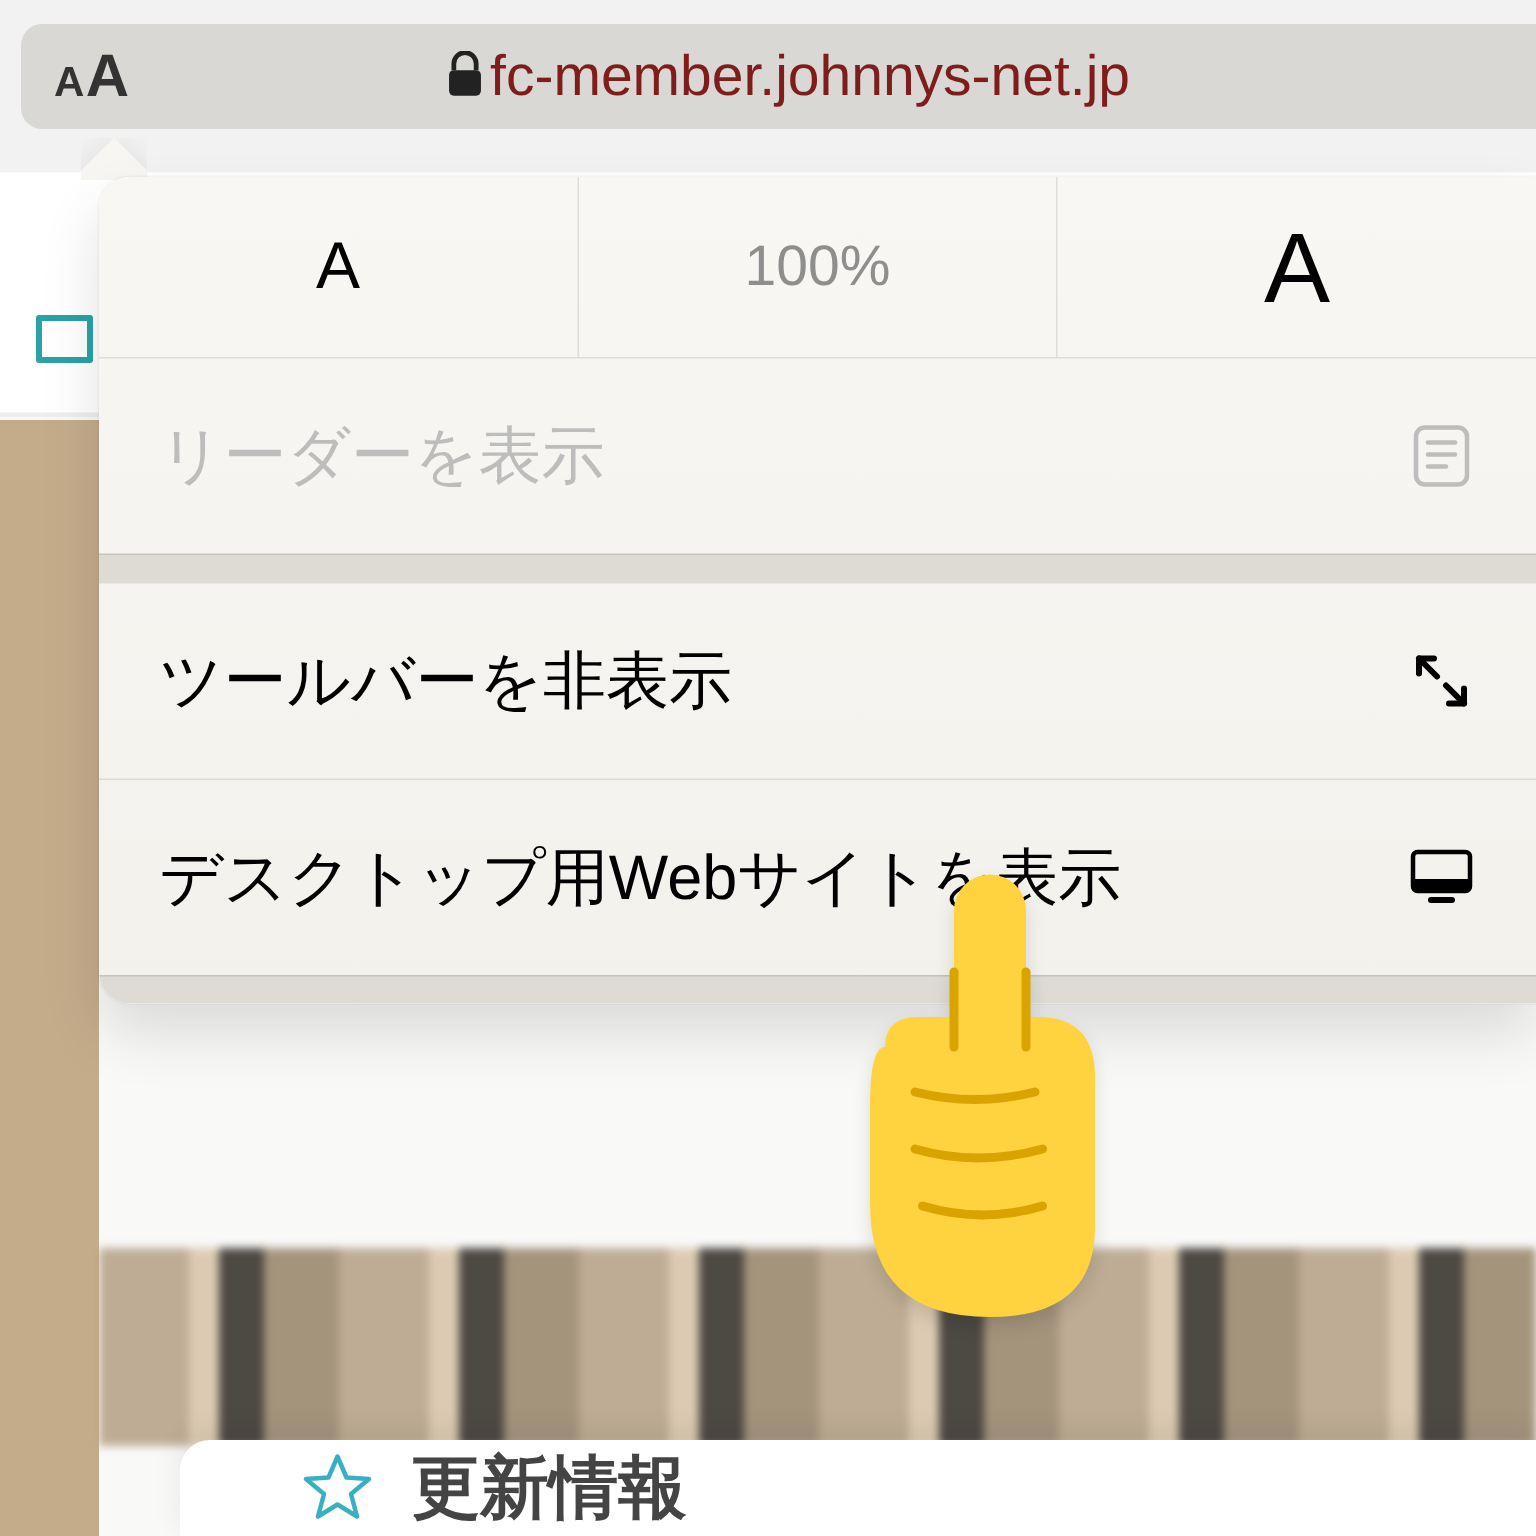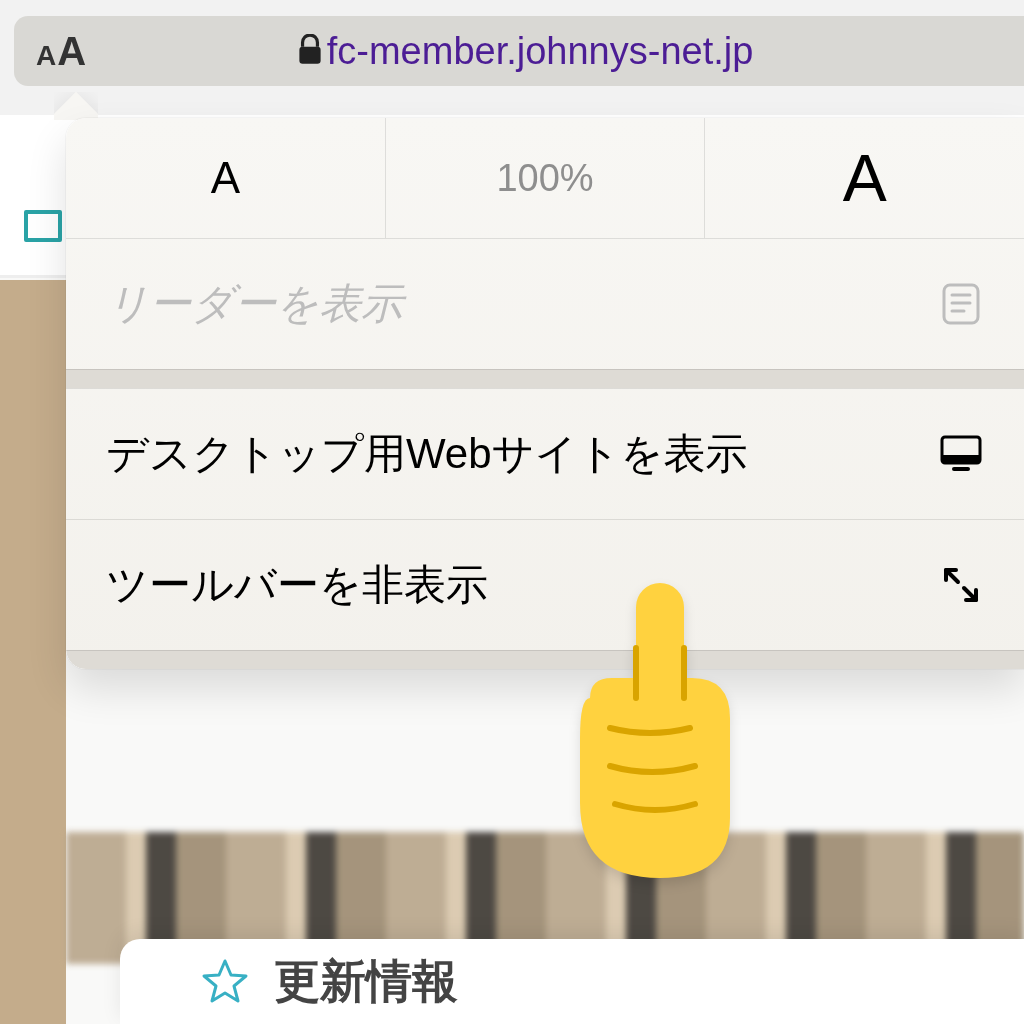--- a/index.html
+++ b/index.html
@@ -44,21 +44,21 @@
     font-weight: 600;
   }
 
   .lock-address {
     flex: 1;
     display: flex;
     align-items: center;
     justify-content: center;
     gap: 4px;
     font-size: 38px;
-    color: #4c1d95;
+    color: #7f1d1d;
     padding-right: 60px;
   }
   .lock-icon svg {
     width: 26px;
     height: 34px;
     display: block;
   }
 
   
   .page-bg {
@@ -107,21 +107,21 @@
     );
     filter: blur(3px);
     opacity: 0.9;
   }
 
   .bottom-card {
     position: absolute;
     left: 120px;
     right: 0;
     bottom: 0;
-    height: 85px;
+    height: 64px;
     background: #fff;
     border-radius: 20px 0 0 0;
     box-shadow: 0 -6px 20px rgba(0,0,0,0.08);
     display: flex;
     align-items: center;
     gap: 24px;
     padding-left: 80px;
   }
   .bottom-card .star svg {
     width: 50px;
@@ -203,21 +203,20 @@
     align-items: center;
     justify-content: space-between;
     height: 130px;
     padding: 0 40px;
     border-top: 1px solid rgba(0,0,0,0.10);
     font-size: 42px;
     color: #000;
   }
   .row.disabled {
     color: #bdbdbd;
-    font-style: italic;
   }
   .row .right-icon {
     color: #000;
     display: flex;
     align-items: center;
   }
   .row.disabled .right-icon { color: #bdbdbd; }
 
   .section-sep {
     height: 18px;
@@ -301,44 +300,44 @@
           <line x1="14" y1="14" x2="32" y2="14" stroke="currentColor" stroke-width="3" stroke-linecap="round"></line>
           <line x1="14" y1="22" x2="32" y2="22" stroke="currentColor" stroke-width="3" stroke-linecap="round"></line>
           <line x1="14" y1="30" x2="26" y2="30" stroke="currentColor" stroke-width="3" stroke-linecap="round"></line>
         </svg>
       </span>
     </div>
 
     <div class="section-sep"></div>
 
     <div class="row">
-      <span>デスクトップ用Webサイトを表示</span>
-      <span class="right-icon monitor-icon">
-        <svg viewBox="0 0 46 46">
-          <rect x="4" y="6" width="38" height="26" rx="3" fill="none" stroke="currentColor" stroke-width="3"></rect>
-          <rect x="4" y="24" width="38" height="8" fill="currentColor"></rect>
-          <rect x="14" y="36" width="18" height="4" rx="2" fill="currentColor"></rect>
-        </svg>
-      </span>
-    </div>
-
-    <div class="row">
       <span>ツールバーを非表示</span>
       <span class="right-icon expand-icon">
         <svg viewBox="0 0 46 46">
           <g stroke="currentColor" stroke-width="4" fill="none" stroke-linecap="round" stroke-linejoin="round">
             <polyline points="8,18 8,8 18,8"></polyline>
             <line x1="8" y1="8" x2="20" y2="20"></line>
             <polyline points="28,38 38,38 38,28"></polyline>
             <line x1="38" y1="38" x2="26" y2="26"></line>
           </g>
         </svg>
       </span>
     </div>
 
+    <div class="row">
+      <span>デスクトップ用Webサイトを表示</span>
+      <span class="right-icon monitor-icon">
+        <svg viewBox="0 0 46 46">
+          <rect x="4" y="6" width="38" height="26" rx="3" fill="none" stroke="currentColor" stroke-width="3"></rect>
+          <rect x="4" y="24" width="38" height="8" fill="currentColor"></rect>
+          <rect x="14" y="36" width="18" height="4" rx="2" fill="currentColor"></rect>
+        </svg>
+      </span>
+    </div>
+
     <div class="section-sep"></div>
 
 
   </div>
 </div>
 
 <div class="bottom-card">
   <span class="star">
     <svg viewBox="0 0 50 50">
       <path d="M25 4 L31 18 L46 19 L34 29 L38 44 L25 36 L12 44 L16 29 L4 19 L19 18 Z" fill="none" stroke="#38b0c4" stroke-width="3" stroke-linejoin="round"></path>

